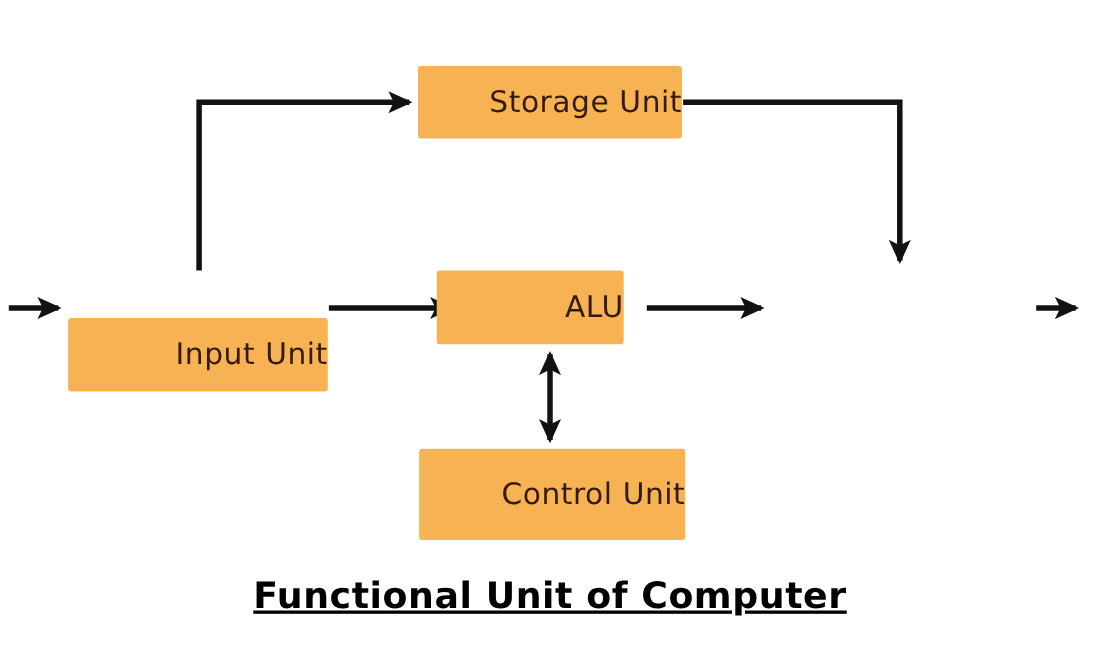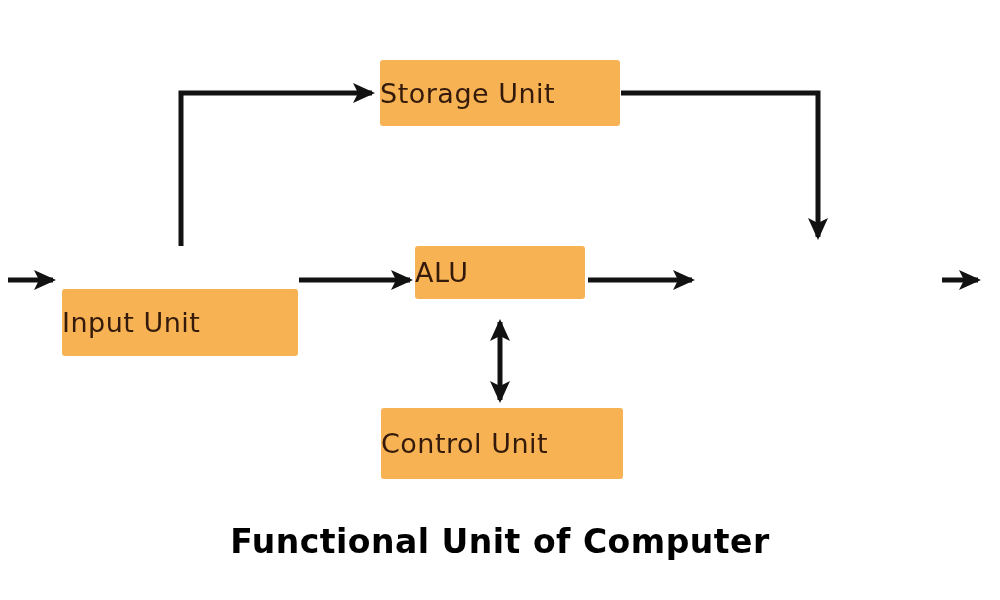--- a/index.html
+++ b/index.html
@@ -33,42 +33,43 @@
     stroke-linejoin: miter;
     stroke-linecap: butt;
   }
   .arrowhead-fill { fill: var(--arrow); }
   .node {
     position: absolute;
     background: var(--node-fill);
     border-radius: 3px;
     display: flex;
     align-items: center;
-    justify-content: flex-start;
+    justify-content: flex-end;
   }
   .node-label {
     color: var(--node-text);
     font-size: 27px;
     letter-spacing: 0.5px;
     white-space: nowrap;
   }
   .node-storage { left: 380px; top: 60px;  width: 240px; height: 66px; }
   .node-input   { left: 62px;  top: 245px; width: 236px; height: 67px; margin-top: 44px; }
-  .node-alu     { left: 415px; top: 246px; width: 170px; height: 53px; }
+  .node-alu     { left: 397px; top: 246px; width: 170px; height: 67px; }
   .node-output  { left: 699px; top: 245px; width: 241px; height: 68px; }
-  .node-control { left: 381px; top: 408px; width: 242px; height: 71px; }
+  .node-control { left: 381px; top: 408px; width: 242px; height: 83px; }
   .diagram-title {
     position: absolute;
     left: 0; right: 0;
     top: 522px;
     text-align: center;
     font-size: 33px;
     font-weight: bold;
     color: var(--title-text);
     letter-spacing: 0.5px;
+    text-decoration: underline;
   }
 </style>
 </head>
 <body>
 
 <div class="canvas">
 
   <svg class="connector-layer" viewBox="0 0 1000 600" xmlns="http://www.w3.org/2000/svg">
     <defs>
       <marker id="arrow" markerUnits="userSpaceOnUse" markerWidth="24" markerHeight="22" refX="19" refY="10" orient="auto-start-reverse">

